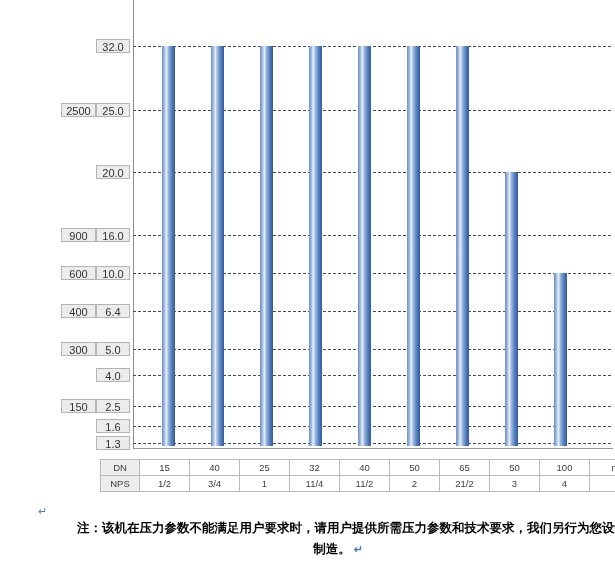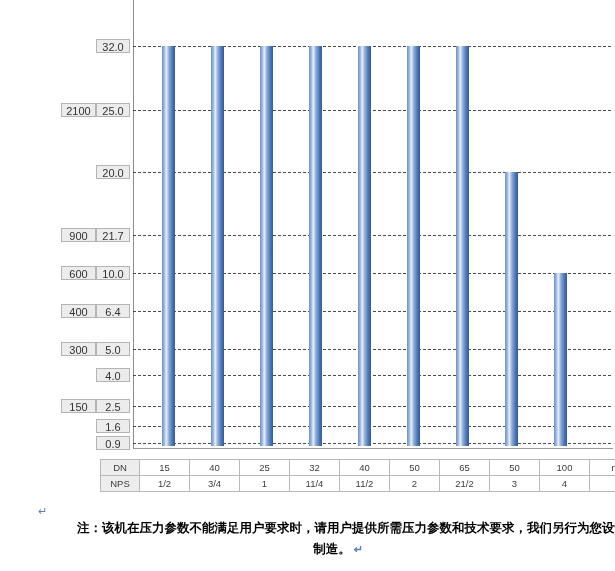--- a/index.html
+++ b/index.html
@@ -127,44 +127,44 @@
     <div class="bar" style="left:176px; top:38px;  height:400px;"></div>
     <div class="bar" style="left:225px; top:38px;  height:400px;"></div>
     <div class="bar" style="left:274px; top:38px;  height:400px;"></div>
     <div class="bar" style="left:323px; top:38px;  height:400px;"></div>
     <div class="bar" style="left:372px; top:164px; height:274px;"></div>
     <div class="bar" style="left:421px; top:265px; height:173px;"></div>
   </div>
 
   <div class="ybox right" style="top:39px">32.0</div>
 
-  <div class="ybox left" style="top:103px">2100</div>
+  <div class="ybox left" style="top:103px">2500</div>
   <div class="ybox right" style="top:103px">25.0</div>
 
   <div class="ybox right" style="top:165px">20.0</div>
 
   <div class="ybox left" style="top:228px">900</div>
-  <div class="ybox right" style="top:228px">21.7</div>
+  <div class="ybox right" style="top:228px">16.0</div>
 
   <div class="ybox left" style="top:266px">600</div>
   <div class="ybox right" style="top:266px">10.0</div>
 
   <div class="ybox left" style="top:304px">400</div>
   <div class="ybox right" style="top:304px">6.4</div>
 
   <div class="ybox left" style="top:342px">300</div>
   <div class="ybox right" style="top:342px">5.0</div>
 
   <div class="ybox right" style="top:368px">4.0</div>
 
   <div class="ybox left" style="top:399px">150</div>
   <div class="ybox right" style="top:399px">2.5</div>
 
   <div class="ybox right" style="top:419px">1.6</div>
-  <div class="ybox right" style="top:436px">0.9</div>
+  <div class="ybox right" style="top:436px">1.3</div>
 
   <table class="tbl">
     <tbody>
         <tr>
       <td class="hdr">DN</td>
       <td class="col">15</td>
       <td class="col">40</td>
       <td class="col">25</td>
       <td class="col">32</td>
       <td class="col">40</td>

